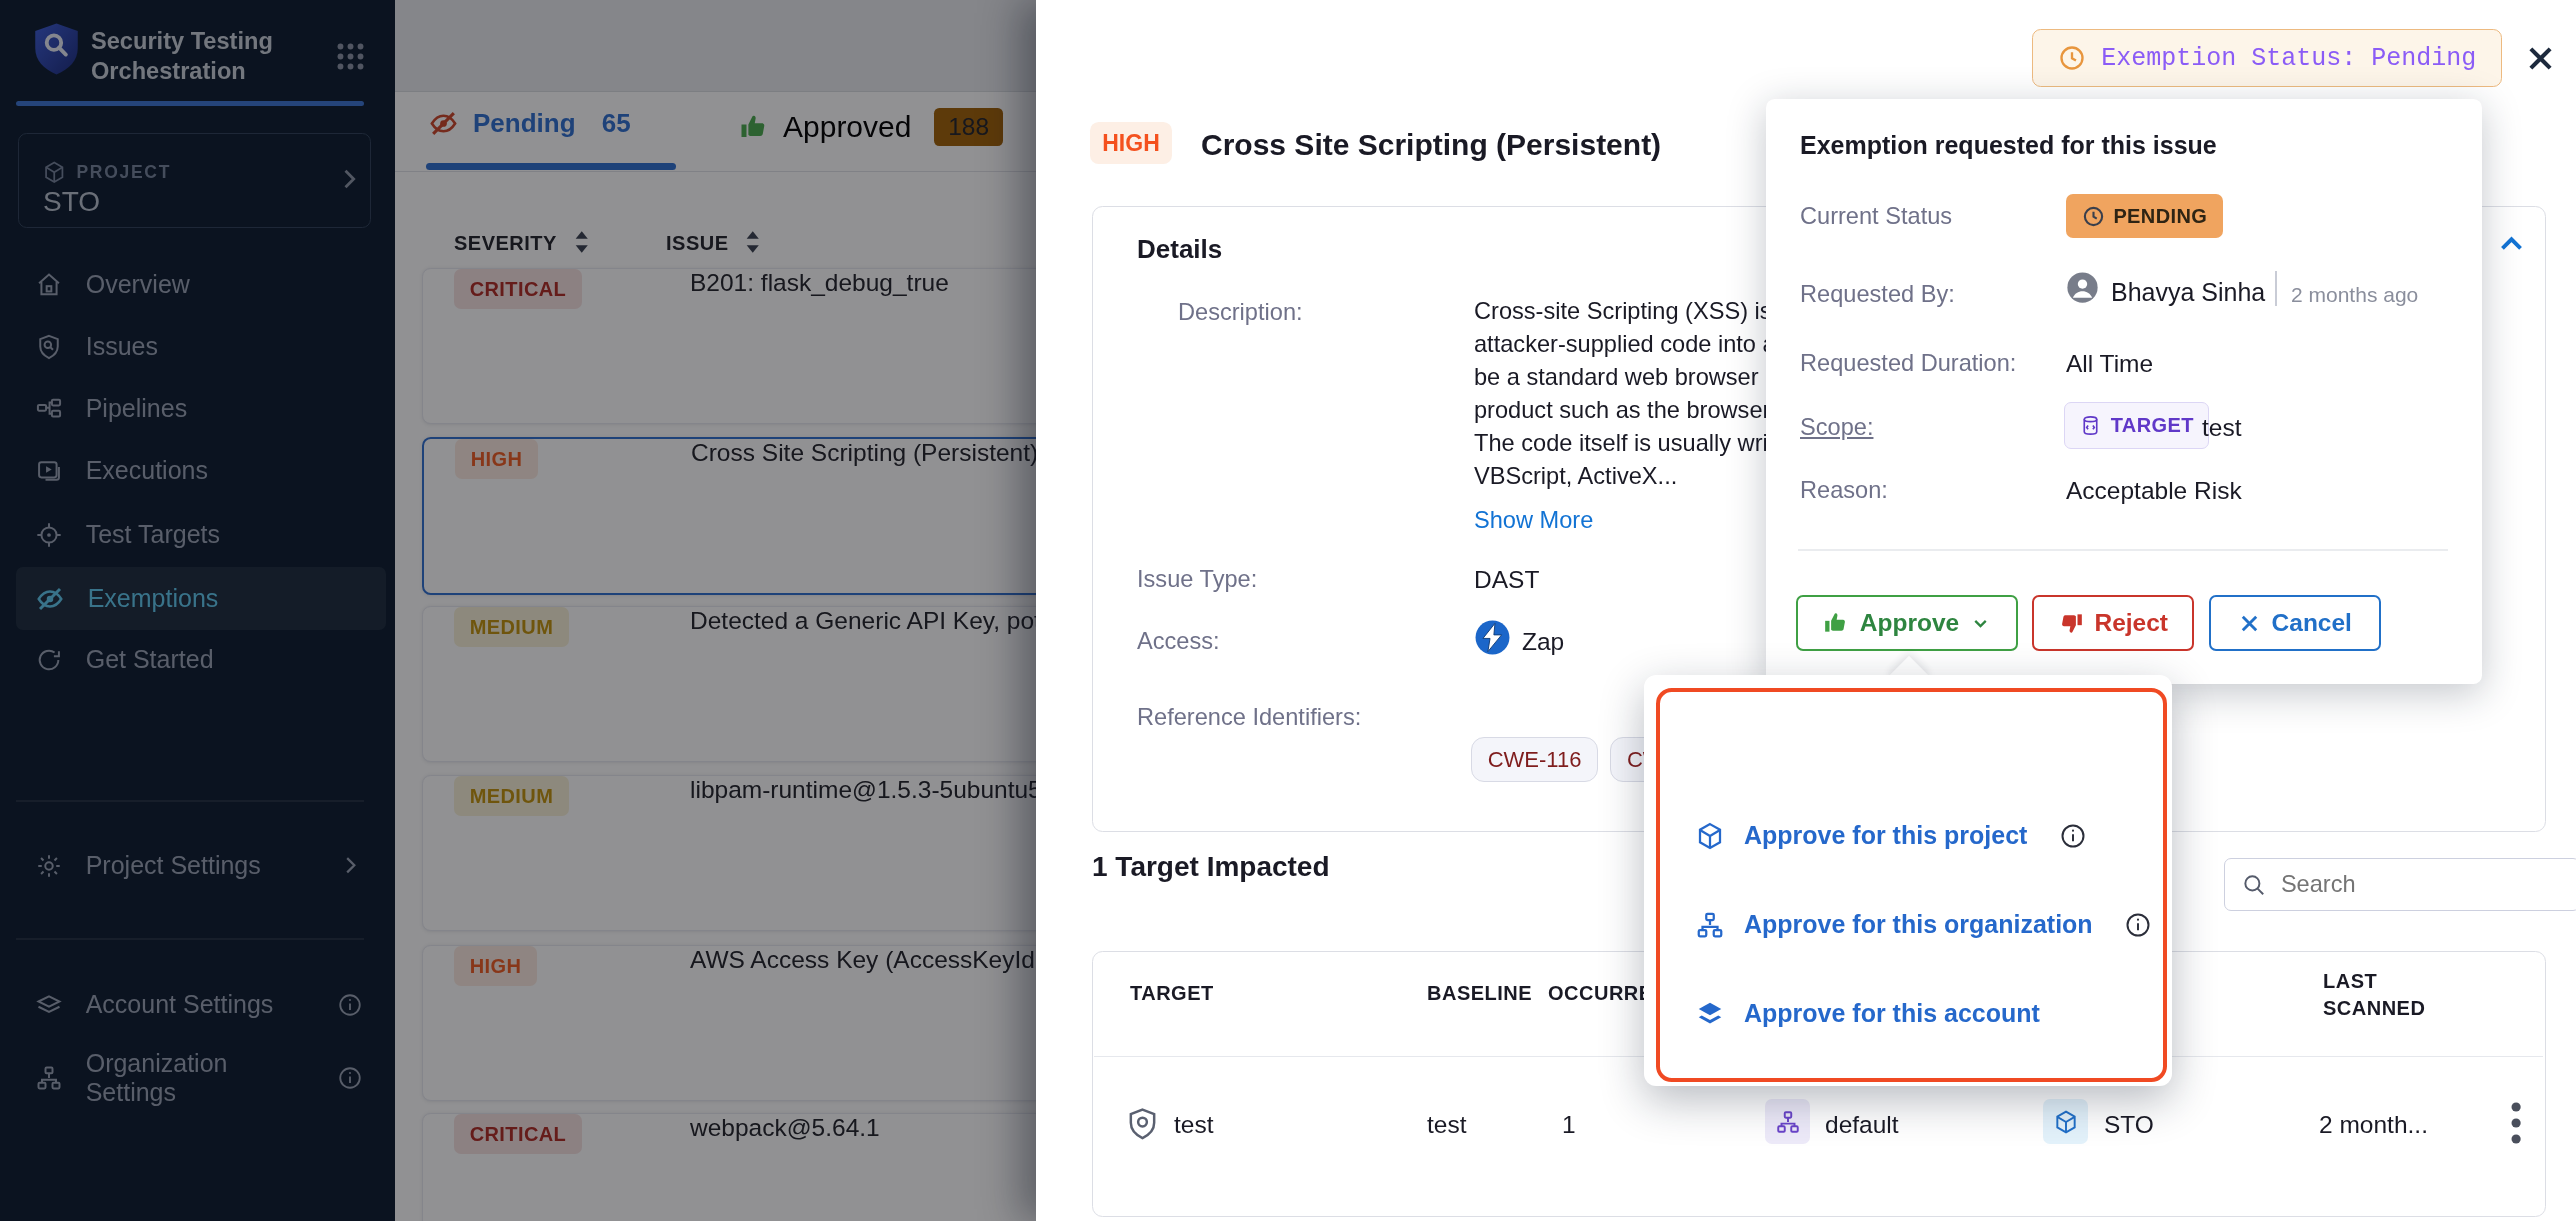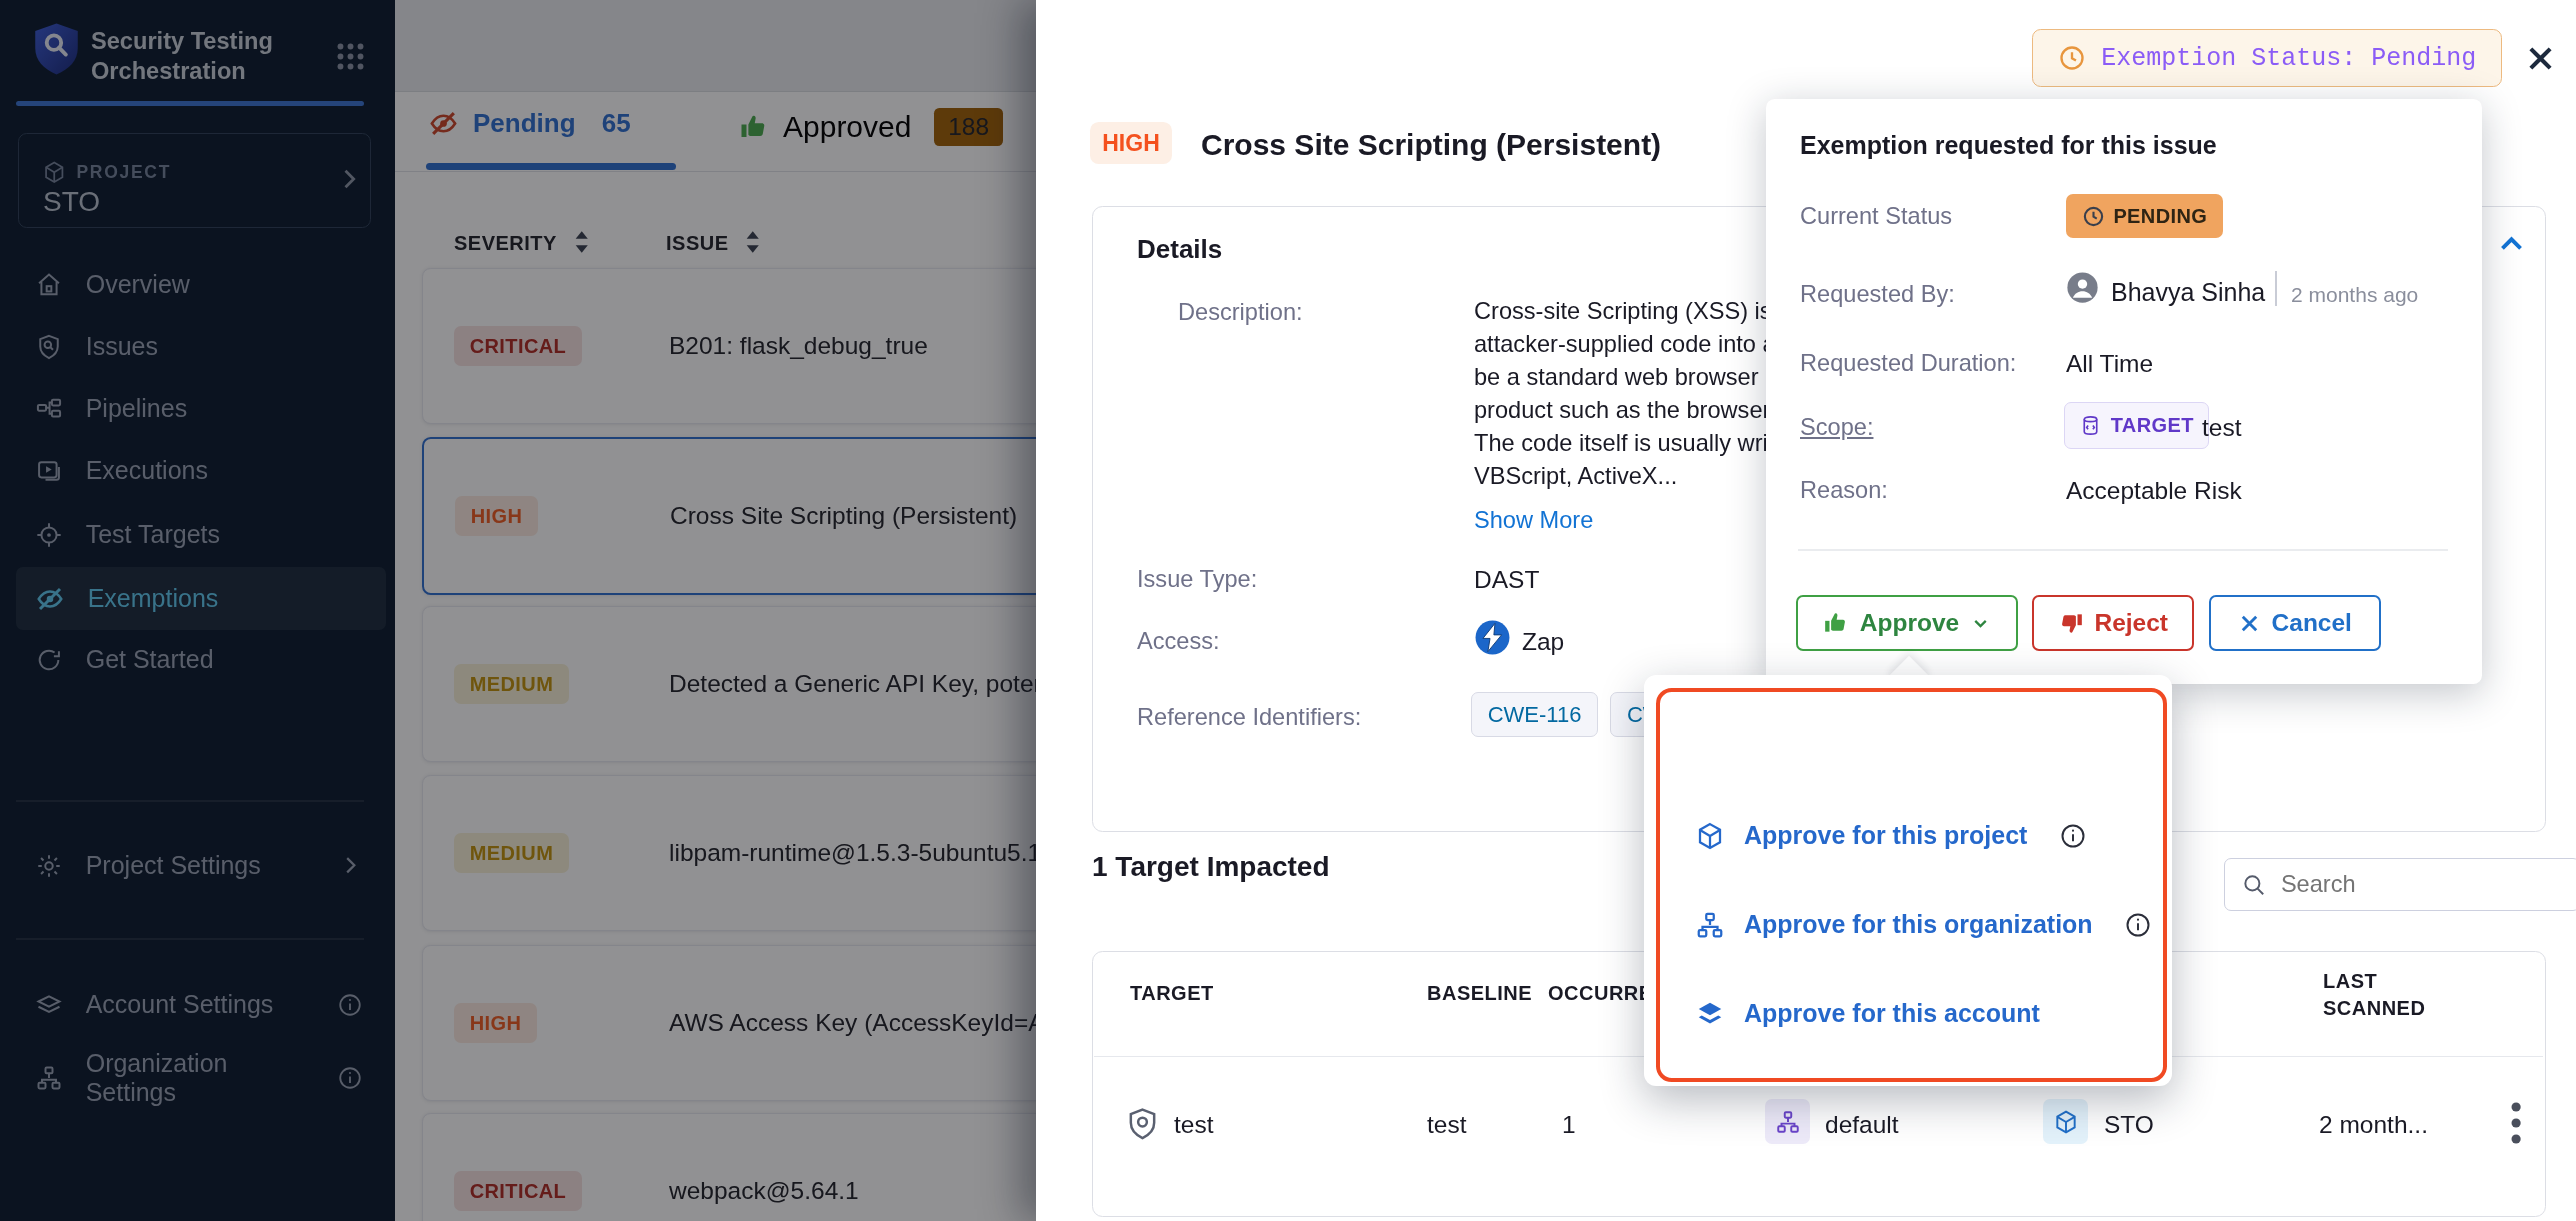--- a/index.html
+++ b/index.html
@@ -10,35 +10,35 @@
   .lbl{color:#6F7189;font-size:23.6px;}
   .val{color:#1A1A25;font-size:24.5px;}
   
   .nav-item{position:absolute;left:15.7px;width:351px;height:63px;display:flex;align-items:center;
             gap:23px;padding-left:19px;color:#99A2B4;font-size:25px;border-radius:7px;cursor:pointer;}
   .nav-item.sel{background:rgba(255,255,255,0.07);color:#5FC9EF;}
   .side-div{position:absolute;left:15.7px;width:348px;height:1.7px;background:rgba(255,255,255,0.09);}
   
   .issue-row{position:absolute;left:422px;width:662px;height:154px;background:#fff;
              border:1.3px solid #E7E9F0;border-radius:8.7px;box-shadow:0 0.9px 3.5px rgba(30,40,60,0.10);
-             display:flex;align-items:center;padding-left:31px;overflow:hidden;white-space:nowrap;}
+             display:flex;padding-left:31px;overflow:hidden;white-space:nowrap;gap:21px;}
   .issue-row.sel{border:2.6px solid #2F6FD0;}
   .sev-slot{width:215px;flex:0 0 215px;}
   .sev{display:inline-block;font-size:20px;font-weight:bold;padding:8.7px 15.7px;border-radius:7px;letter-spacing:0.4px;}
   .sev.crit{color:#B02A23;background:#F6E2E1;}
   .sev.high{color:#EE5B22;background:#FBEAE0;}
   .sev.med{color:#C2930C;background:#F8F1D7;}
   .issue-txt{font-size:24.5px;color:#22232B;}
   .colhdr{position:absolute;font-size:20px;font-weight:bold;color:#22232B;letter-spacing:0.5px;}
   
   #sheet{position:absolute;left:1036px;top:0;width:1540px;height:1222px;background:#fff;
          box-shadow:-15.7px 0 38px rgba(8,14,26,0.38);z-index:10;}
   .z11{z-index:11;} .z12{z-index:12;} .z30{z-index:30;} .z40{z-index:40;} .z41{z-index:41;}
   .chip{display:inline-flex;align-items:center;padding:8.7px 15.7px;border:1.3px solid #D8DAE5;
-        background:#F4F5FA;border-radius:7px;color:#0369a1;font-size:22px;}
+        background:#F4F5FA;border-radius:13px;color:#7f1d1d;font-size:22px;margin-top:45px;}
   .btn{position:absolute;height:52px;display:flex;align-items:center;justify-content:center;
        gap:10.5px;border-radius:7px;background:#fff;font-size:24.5px;font-weight:bold;cursor:pointer;}
   .menu-item{display:flex;align-items:center;gap:19px;color:#2568CB;font-size:25px;font-weight:bold;cursor:pointer;}
   .thdr{position:absolute;font-size:20px;font-weight:bold;color:#1A1A25;letter-spacing:0.5px;}
   input{outline:none;}
 </style>
 </head>
 <body>
 
 <div id="stage">

